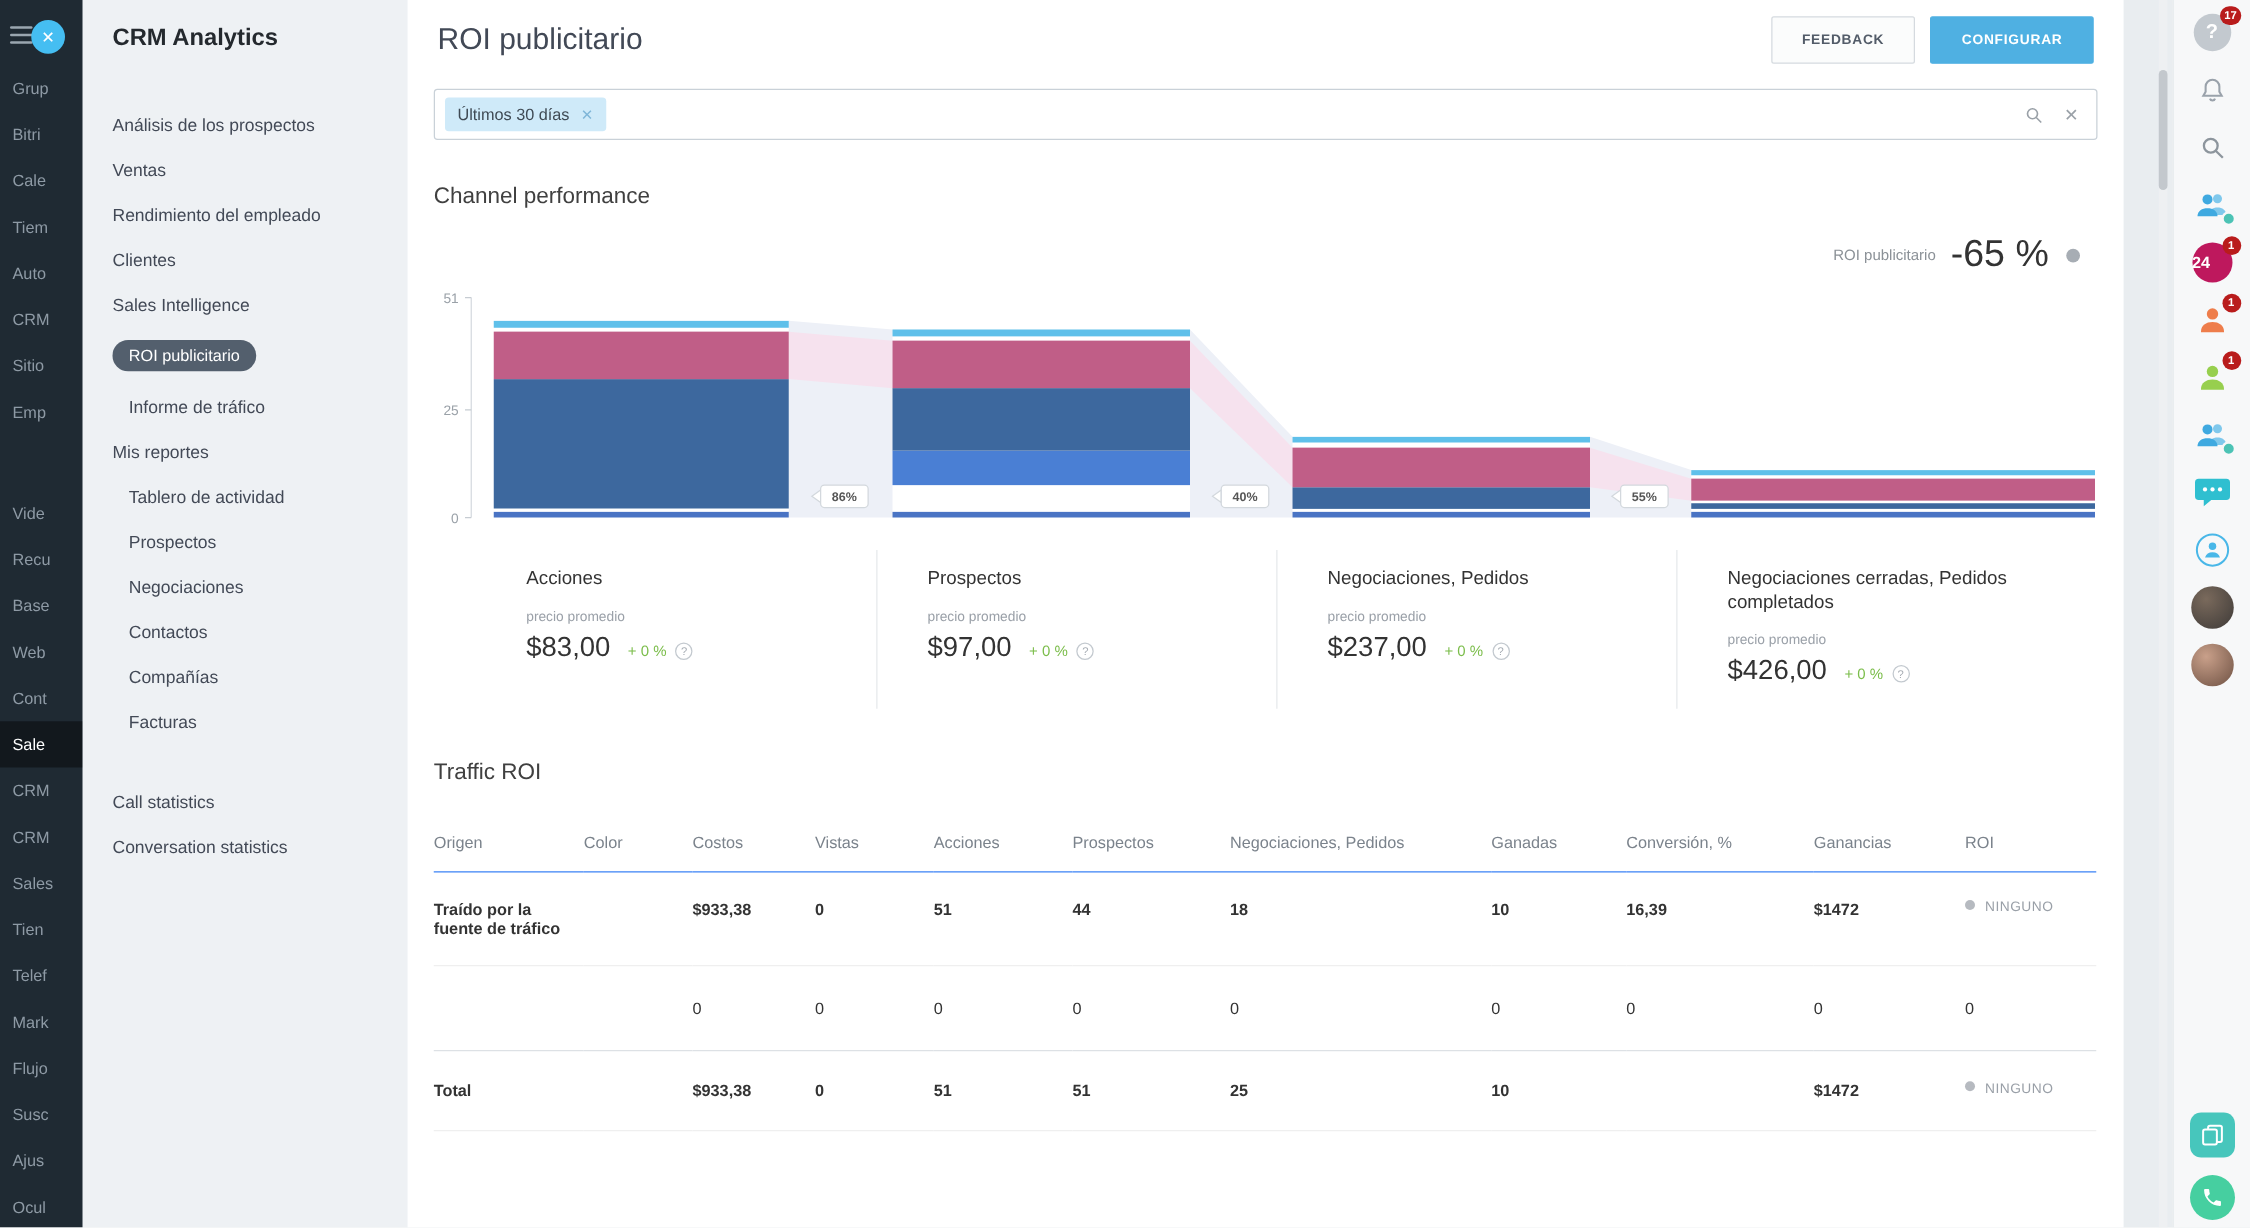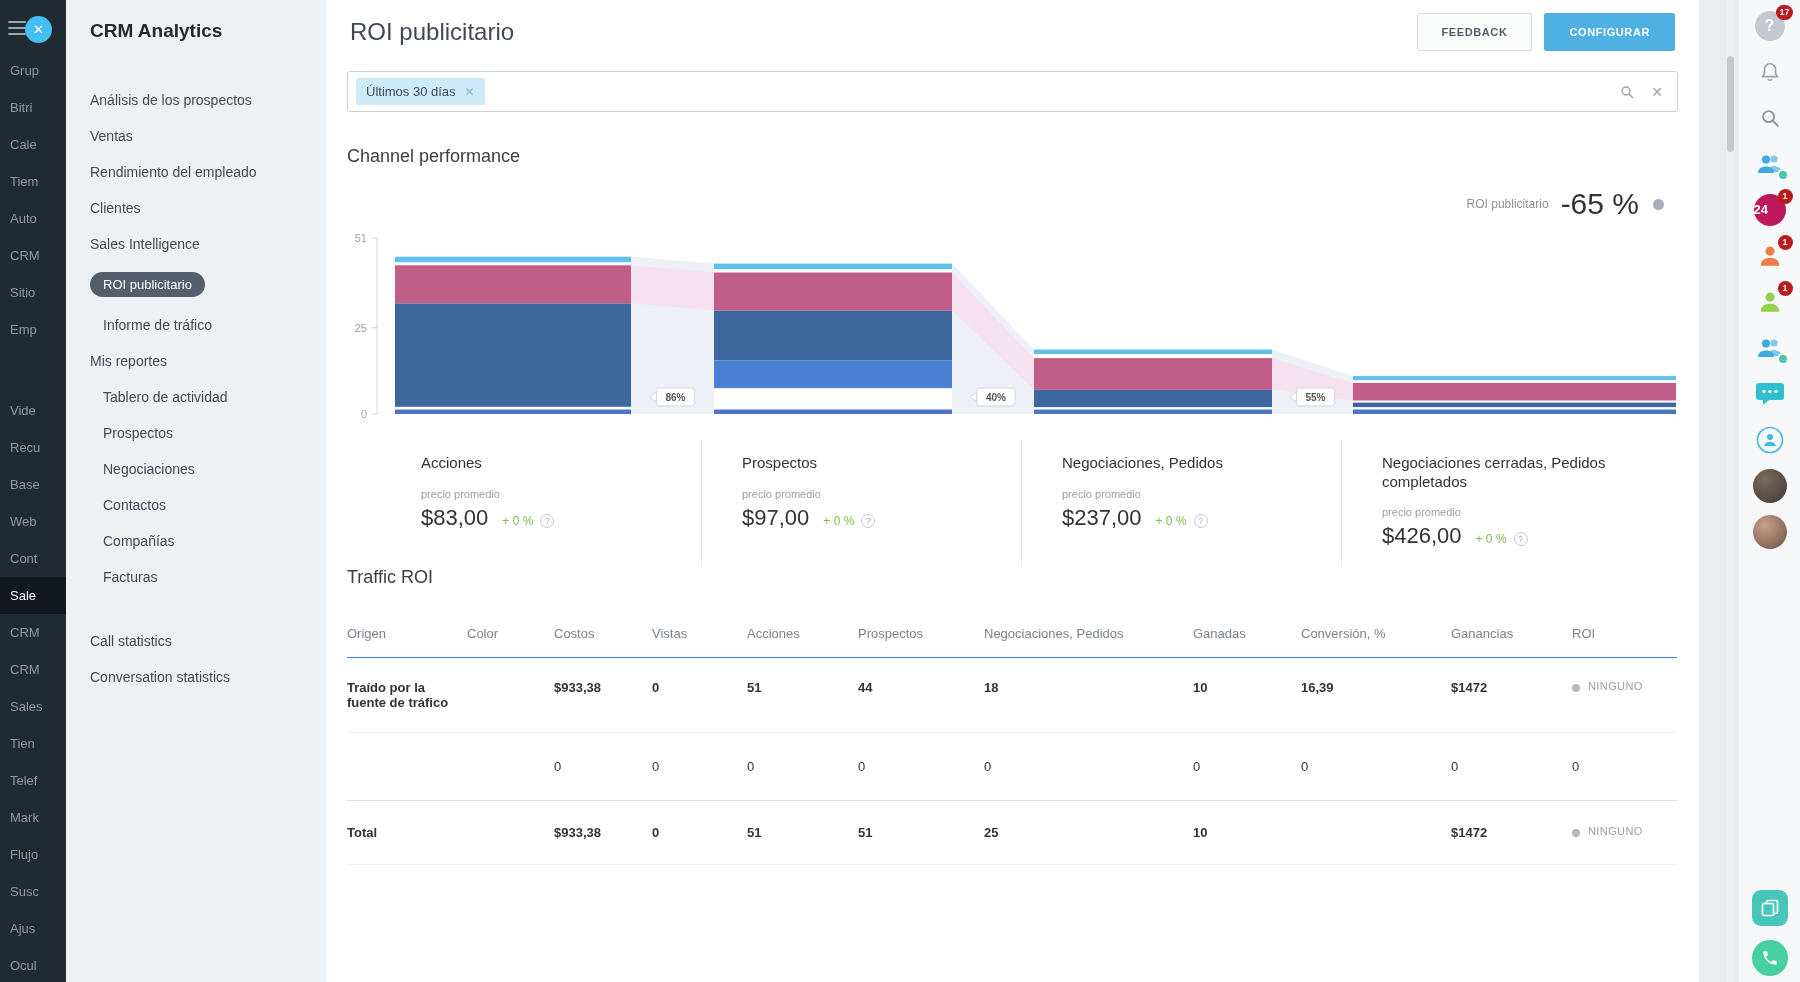--- a/index.html
+++ b/index.html
@@ -57,29 +57,29 @@
   .card:first-child{border-left:none;padding-left:74px}
   .card1{width:354px}.card2{width:320px}.card3{width:320px}.card4{width:336px}
   .card-title{font-size:15px;color:#333;line-height:1.25;min-height:20px}
   .card-sub{font-size:11px;color:#9aa0a8;margin-top:14px}
   .price-row{display:flex;align-items:flex-end;margin-top:5px}
   .card-price{font-size:22px;color:#333}
   .card-delta{font-size:12px;color:#7bbd4a;margin-left:14px;margin-bottom:3px}
   .q-circle{width:14px;height:14px;border-radius:50%;border:1px solid #c3c9cf;color:#a7adb4;font-size:9px;line-height:13px;text-align:center;margin-left:7px;margin-bottom:3px}
 
   
-  .traffic{}
+  .traffic{margin-top:40px}
   table{border-collapse:collapse;width:1330px;table-layout:fixed}
   th{font-size:13px;font-weight:400;color:#7b838c;text-align:left;padding:16px 8px 16px 0;border-bottom:1px solid #3b82f6}
   td{font-size:13px;color:#333;text-align:left;vertical-align:top;padding:22px 10px 22px 0}
   tr.row1 td{border-bottom:1px solid #efefef}
   tr.row2 td{padding:26px 10px 26px 0;border-bottom:1px solid #dde1e5}
   tr.row3 td{padding:24px 10px 24px 0;border-bottom:1px solid #efefef}
   tr.strong td{font-weight:bold}
-  .roi-cell{display:flex;align-items:flex-end;font-weight:normal}
+  .roi-cell{display:flex;align-items:flex-start;font-weight:normal}
   .roi-cell .dot{width:8px;height:8px;border-radius:50%;background:#b6bac0;margin-right:8px;flex:none}
   .roi-cell .txt{font-size:11px;color:#9aa0a8;letter-spacing:.4px}
 
   
   .right-zone{flex:1;position:relative;background:#e9edf0}
   .vscroll{position:absolute;left:28px;top:0;bottom:0;width:7px;background:#eef0f2}
   .vthumb{position:absolute;left:0;top:56px;height:96px;width:7px;border-radius:4px;background:#c3c8cd}
   .rail{position:absolute;right:0;top:0;bottom:0;width:62px;background:#f7f8f9;border-left:1px solid #e5e9ec;display:flex;flex-direction:column;align-items:center;padding-top:8px;gap:10px}
   .ric{position:relative;width:36px;height:36px;display:flex;align-items:center;justify-content:center;cursor:pointer}
   .help-circle{width:30px;height:30px;border-radius:50%;background:#c3c9cf;color:#fff;font-weight:bold;font-size:16px;line-height:30px;text-align:center}

